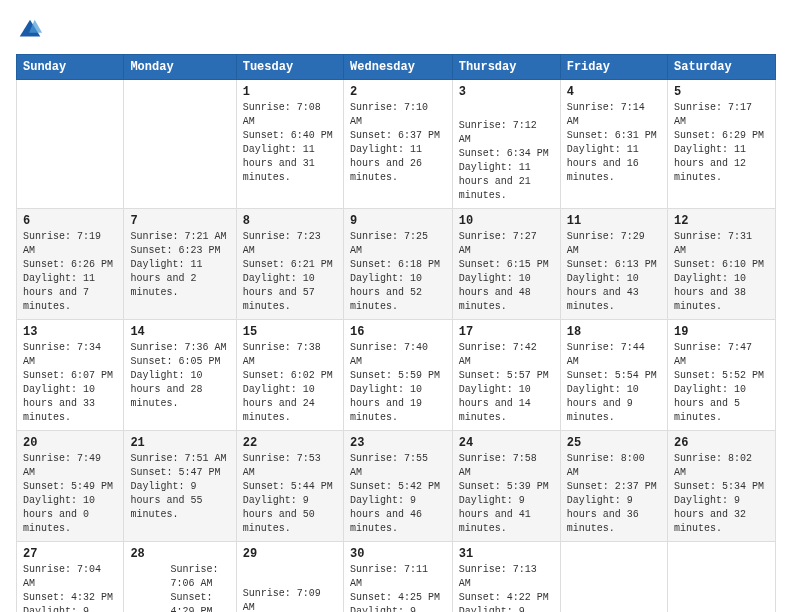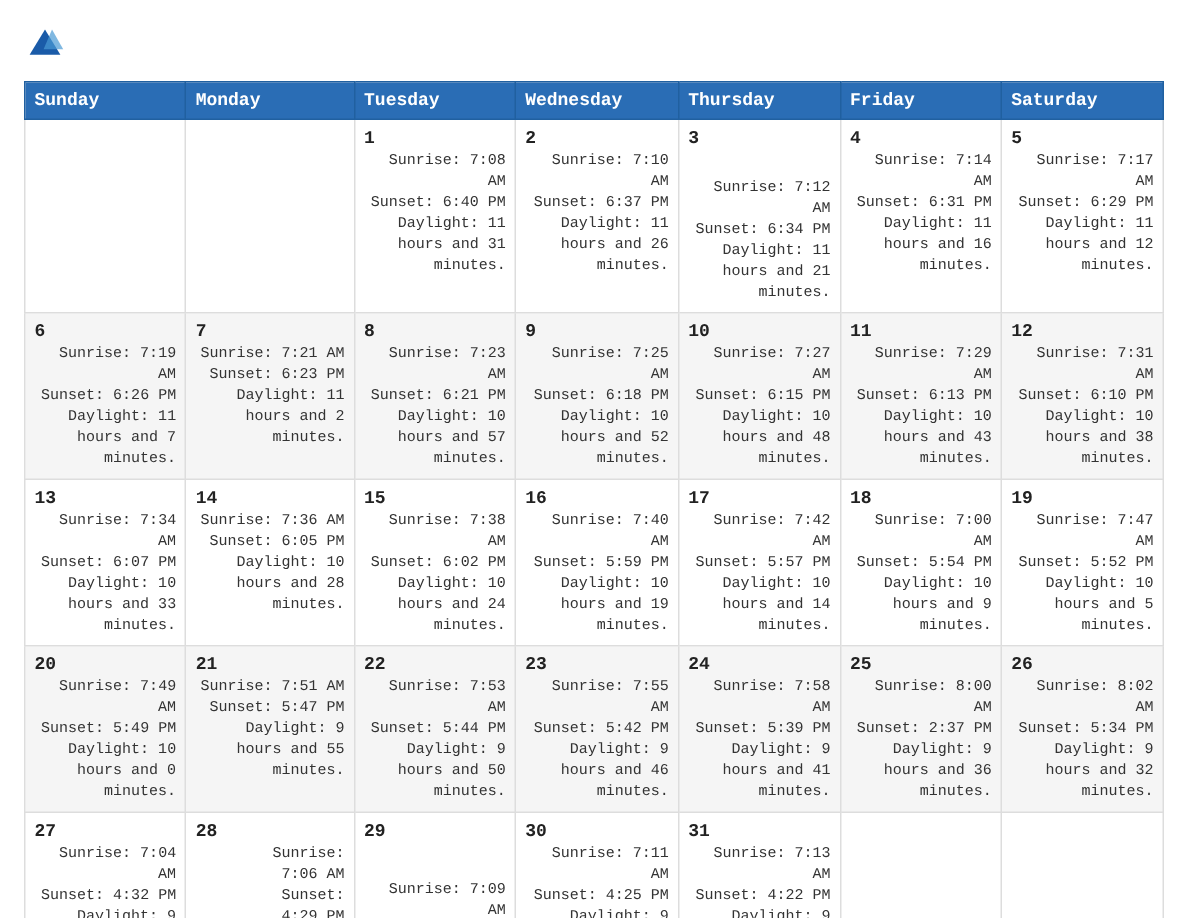--- a/index.html
+++ b/index.html
@@ -88,21 +88,20 @@
     .day-num {
       font-size: 12px;
       font-weight: bold;
       display: block;
       margin-bottom: 2px;
     }
     .day-info {
       font-size: 10px;
       line-height: 1.4;
       color: #333;
-      text-align: right;
     }
     .empty {
       background: #fafafa;
     }
   </style>
 </head>
 <body>
 
 <div class="page">
   <div class="header">
@@ -239,21 +238,21 @@
 Daylight: 10 hours and 19 minutes.</div>
           </td>
           <td>
             <span class="day-num">17</span>
             <div class="day-info" style="white-space: pre-line;">Sunrise: 7:42 AM
 Sunset: 5:57 PM
 Daylight: 10 hours and 14 minutes.</div>
           </td>
           <td>
             <span class="day-num">18</span>
-            <div class="day-info" style="white-space: pre-line;">Sunrise: 7:00 AM
+            <div class="day-info" style="white-space: pre-line;">Sunrise: 7:44 AM
 Sunset: 5:54 PM
 Daylight: 10 hours and 9 minutes.</div>
           </td>
           <td>
             <span class="day-num">19</span>
             <div class="day-info" style="white-space: pre-line;">Sunrise: 7:47 AM
 Sunset: 5:52 PM
 Daylight: 10 hours and 5 minutes.</div>
           </td>
         </tr>

